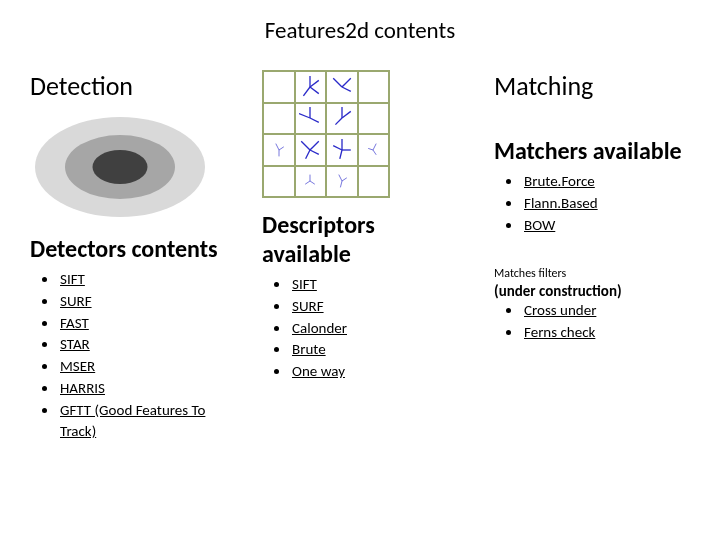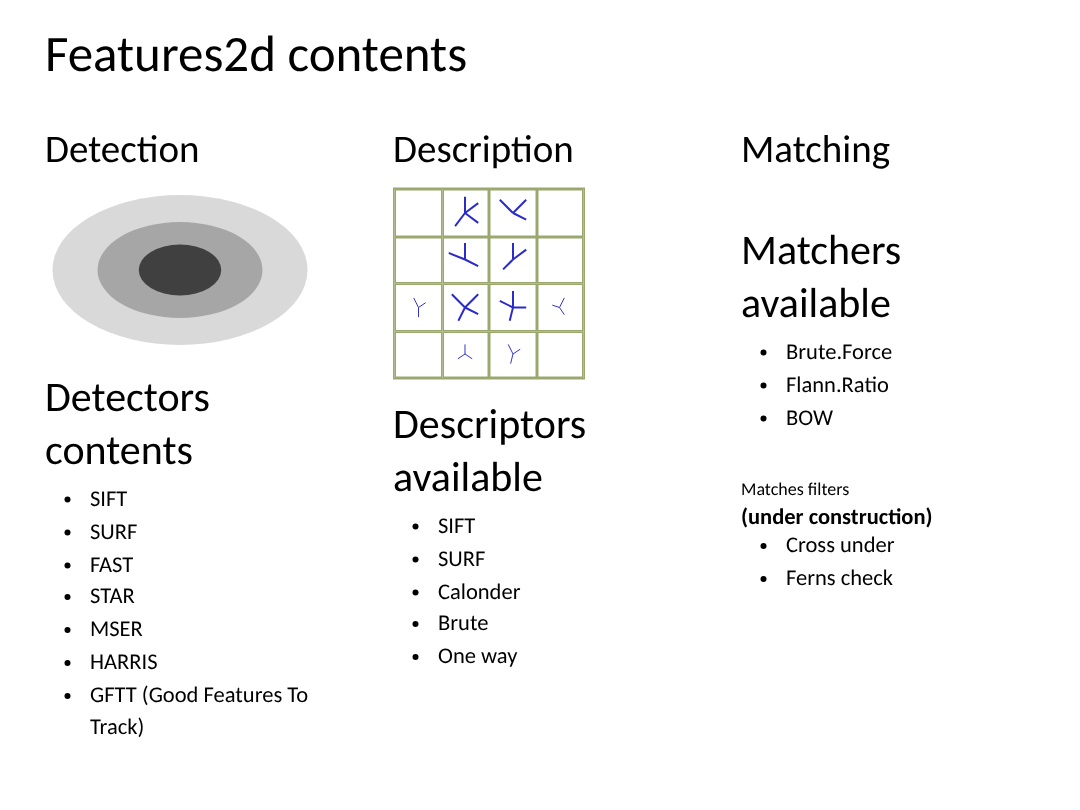--- a/index.html
+++ b/index.html
@@ -6,58 +6,59 @@
   body {
     width: 720px;
     height: 540px;
     background: #fff;
     font-family: Calibri, Arial, sans-serif;
     color: #000;
     padding: 10px 30px 20px 30px;
     overflow: hidden;
   }
   .title {
-    font-size: 34px;
+    font-size: 23px;
+    text-align: center;
     margin-top: 6px;
     margin-bottom: 26px;
     font-weight: 400;
   }
   .cols {
     display: flex;
     gap: 36px;
   }
   .col { flex: 1; }
   .col-head {
     font-size: 26px;
     font-weight: 400;
     margin-bottom: 10px;
   }
   .subhead {
-    font-size: 28px;
-    font-weight: 400;
+    font-size: 24px;
+    font-weight: 700;
     margin-top: 12px;
     margin-bottom: 6px;
   }
   .subhead2 {
     font-size: 12px;
     font-weight: 400;
     margin-top: 8px;
   }
   .note {
     font-size: 15px;
     margin-top: 2px;
     font-weight: bold;
   }
   ul.bullets {
     list-style: disc;
     padding-left: 28px;
     font-size: 15px;
     line-height: 1.45;
   }
-  ul.bullets li { padding-left: 2px; }
+  ul.bullets li { padding-left: 2px; text-decoration: underline; }
   
   .ell-wrap {
     width: 180px;
     height: 110px;
     position: relative;
     margin: 6px 0 10px 0;
   }
   .ell {
     position: absolute;
     border-radius: 50%;
@@ -115,21 +116,20 @@
       <li>SURF</li>
       <li>FAST</li>
       <li>STAR</li>
       <li>MSER</li>
       <li>HARRIS</li>
       <li>GFTT (Good Features To Track)</li>
     </ul>
   </div>
 
   <div class="col">
-    <div class="col-head">Description</div>
     <div class="grid-wrap">
 
       <div class="cell"></div>
       <div class="cell glyph-big">
         <svg class="glyph" viewBox="0 0 20 20">
             <line x1="10" y1="10" x2="10" y2="0"></line>
             <line x1="10" y1="10" x2="18" y2="4"></line>
             <line x1="10" y1="10" x2="18" y2="16"></line>
             <line x1="10" y1="10" x2="4" y2="18"></line>
           </svg>
@@ -217,21 +217,21 @@
       <li>One way</li>
     </ul>
   </div>
 
   <div class="col">
     <div class="col-head">Matching</div>
     <div style="height:12px"></div>
     <div class="subhead">Matchers available</div>
     <ul class="bullets">
       <li>Brute.Force</li>
-      <li>Flann.Ratio</li>
+      <li>Flann.Based</li>
       <li>BOW</li>
     </ul>
     <div style="height:22px"></div>
     <div class="subhead2">Matches filters</div>
     <div class="note">(under construction)</div>
     <ul class="bullets">
       <li>Cross under</li>
       <li>Ferns check</li>
     </ul>
   </div>

